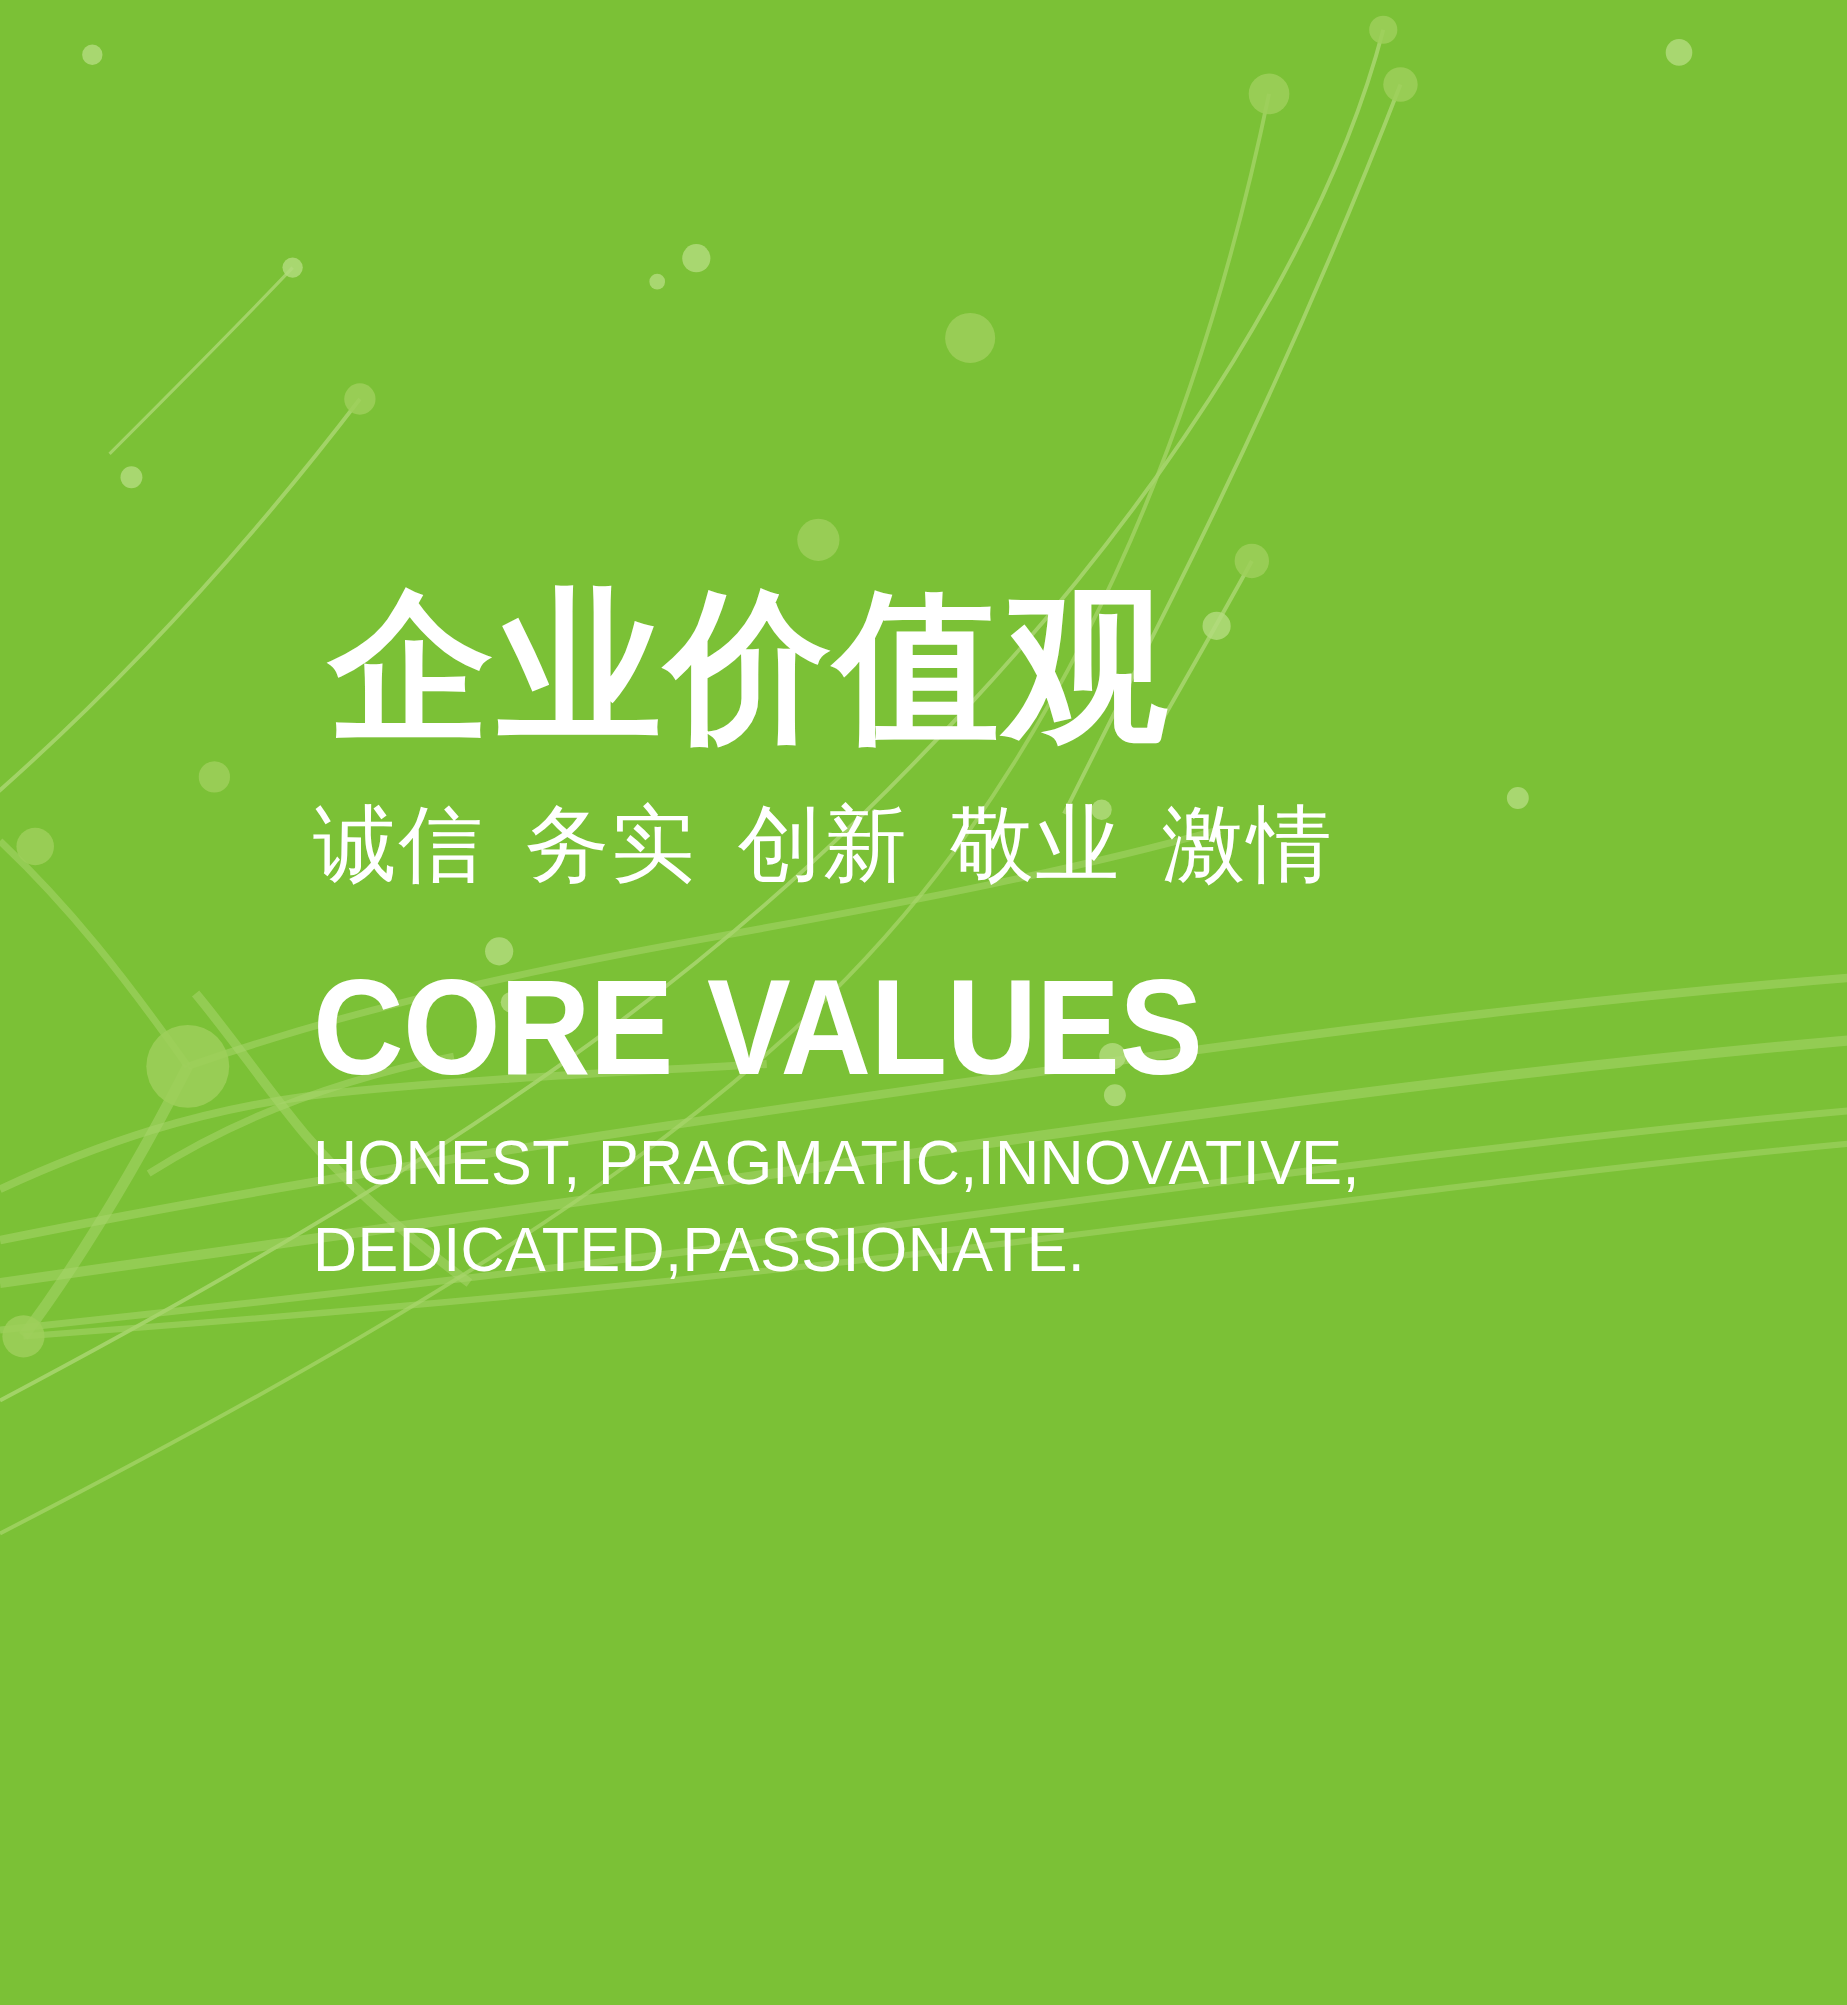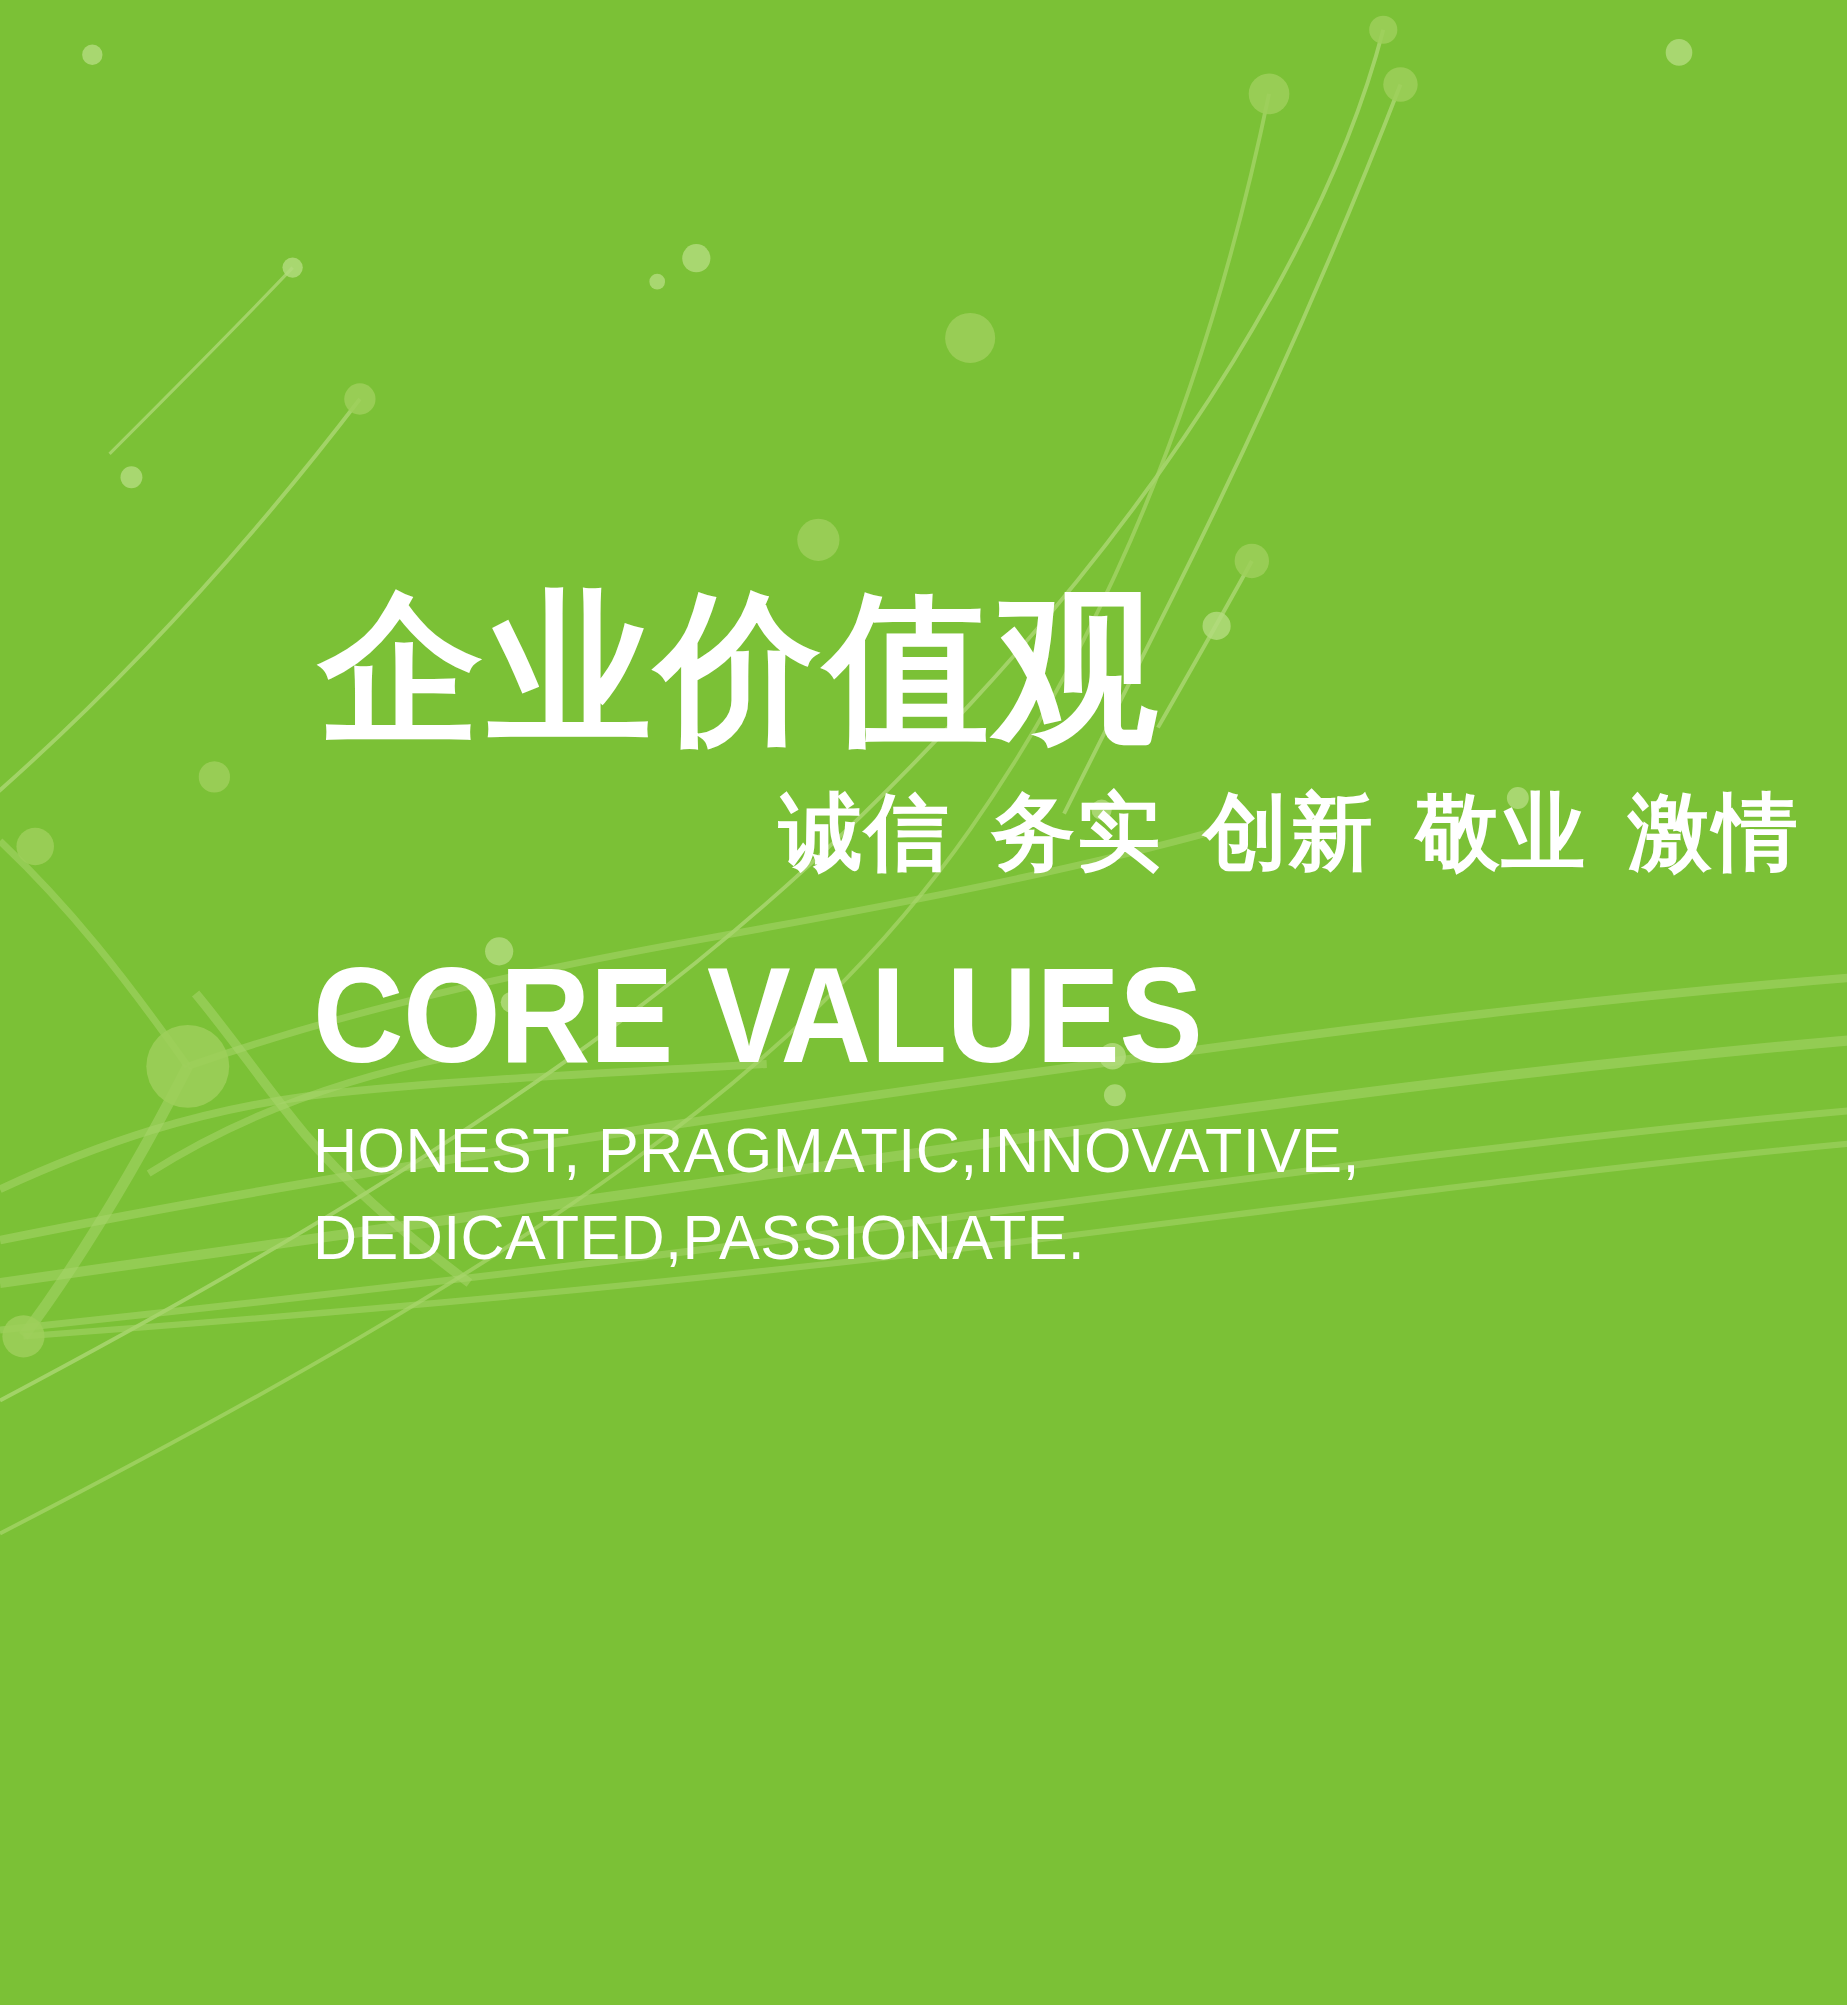--- a/index.html
+++ b/index.html
@@ -27,34 +27,33 @@
     left: 313px;
     top: 575px;
     width: 1486px;
   }
   .zh-title {
     color: #ffffff;
     font-size: 164px;
     line-height: 1.08;
     font-weight: 700;
     letter-spacing: 4.7px;
-    margin: 6px;
+    margin: 16px;
     white-space: nowrap;
-    font-family: Liberation Serif, serif;
+    font-family: Liberation Mono, monospace;
   }
   .zh-sub {
     color: #ffffff;
     font-size: 84px;
     line-height: 1.45;
-    font-weight: 700;
+    font-weight: 400;
     margin: 14px 0 0 0;
     white-space: nowrap;
     letter-spacing: 1.6px;
     font-family: "DejaVu Sans", "Liberation Sans", sans-serif;
-    text-align: right;
   }
   .zh-sub .gap { display:inline-block; width: 41px; }
   .en-title {
     color: #ffffff;
     font-size: 135px;
     line-height: 1.02;
     font-weight: 700;
     margin: 53px 0 0 0;
     letter-spacing: -0.8px;
     transform: scaleX(0.93);

